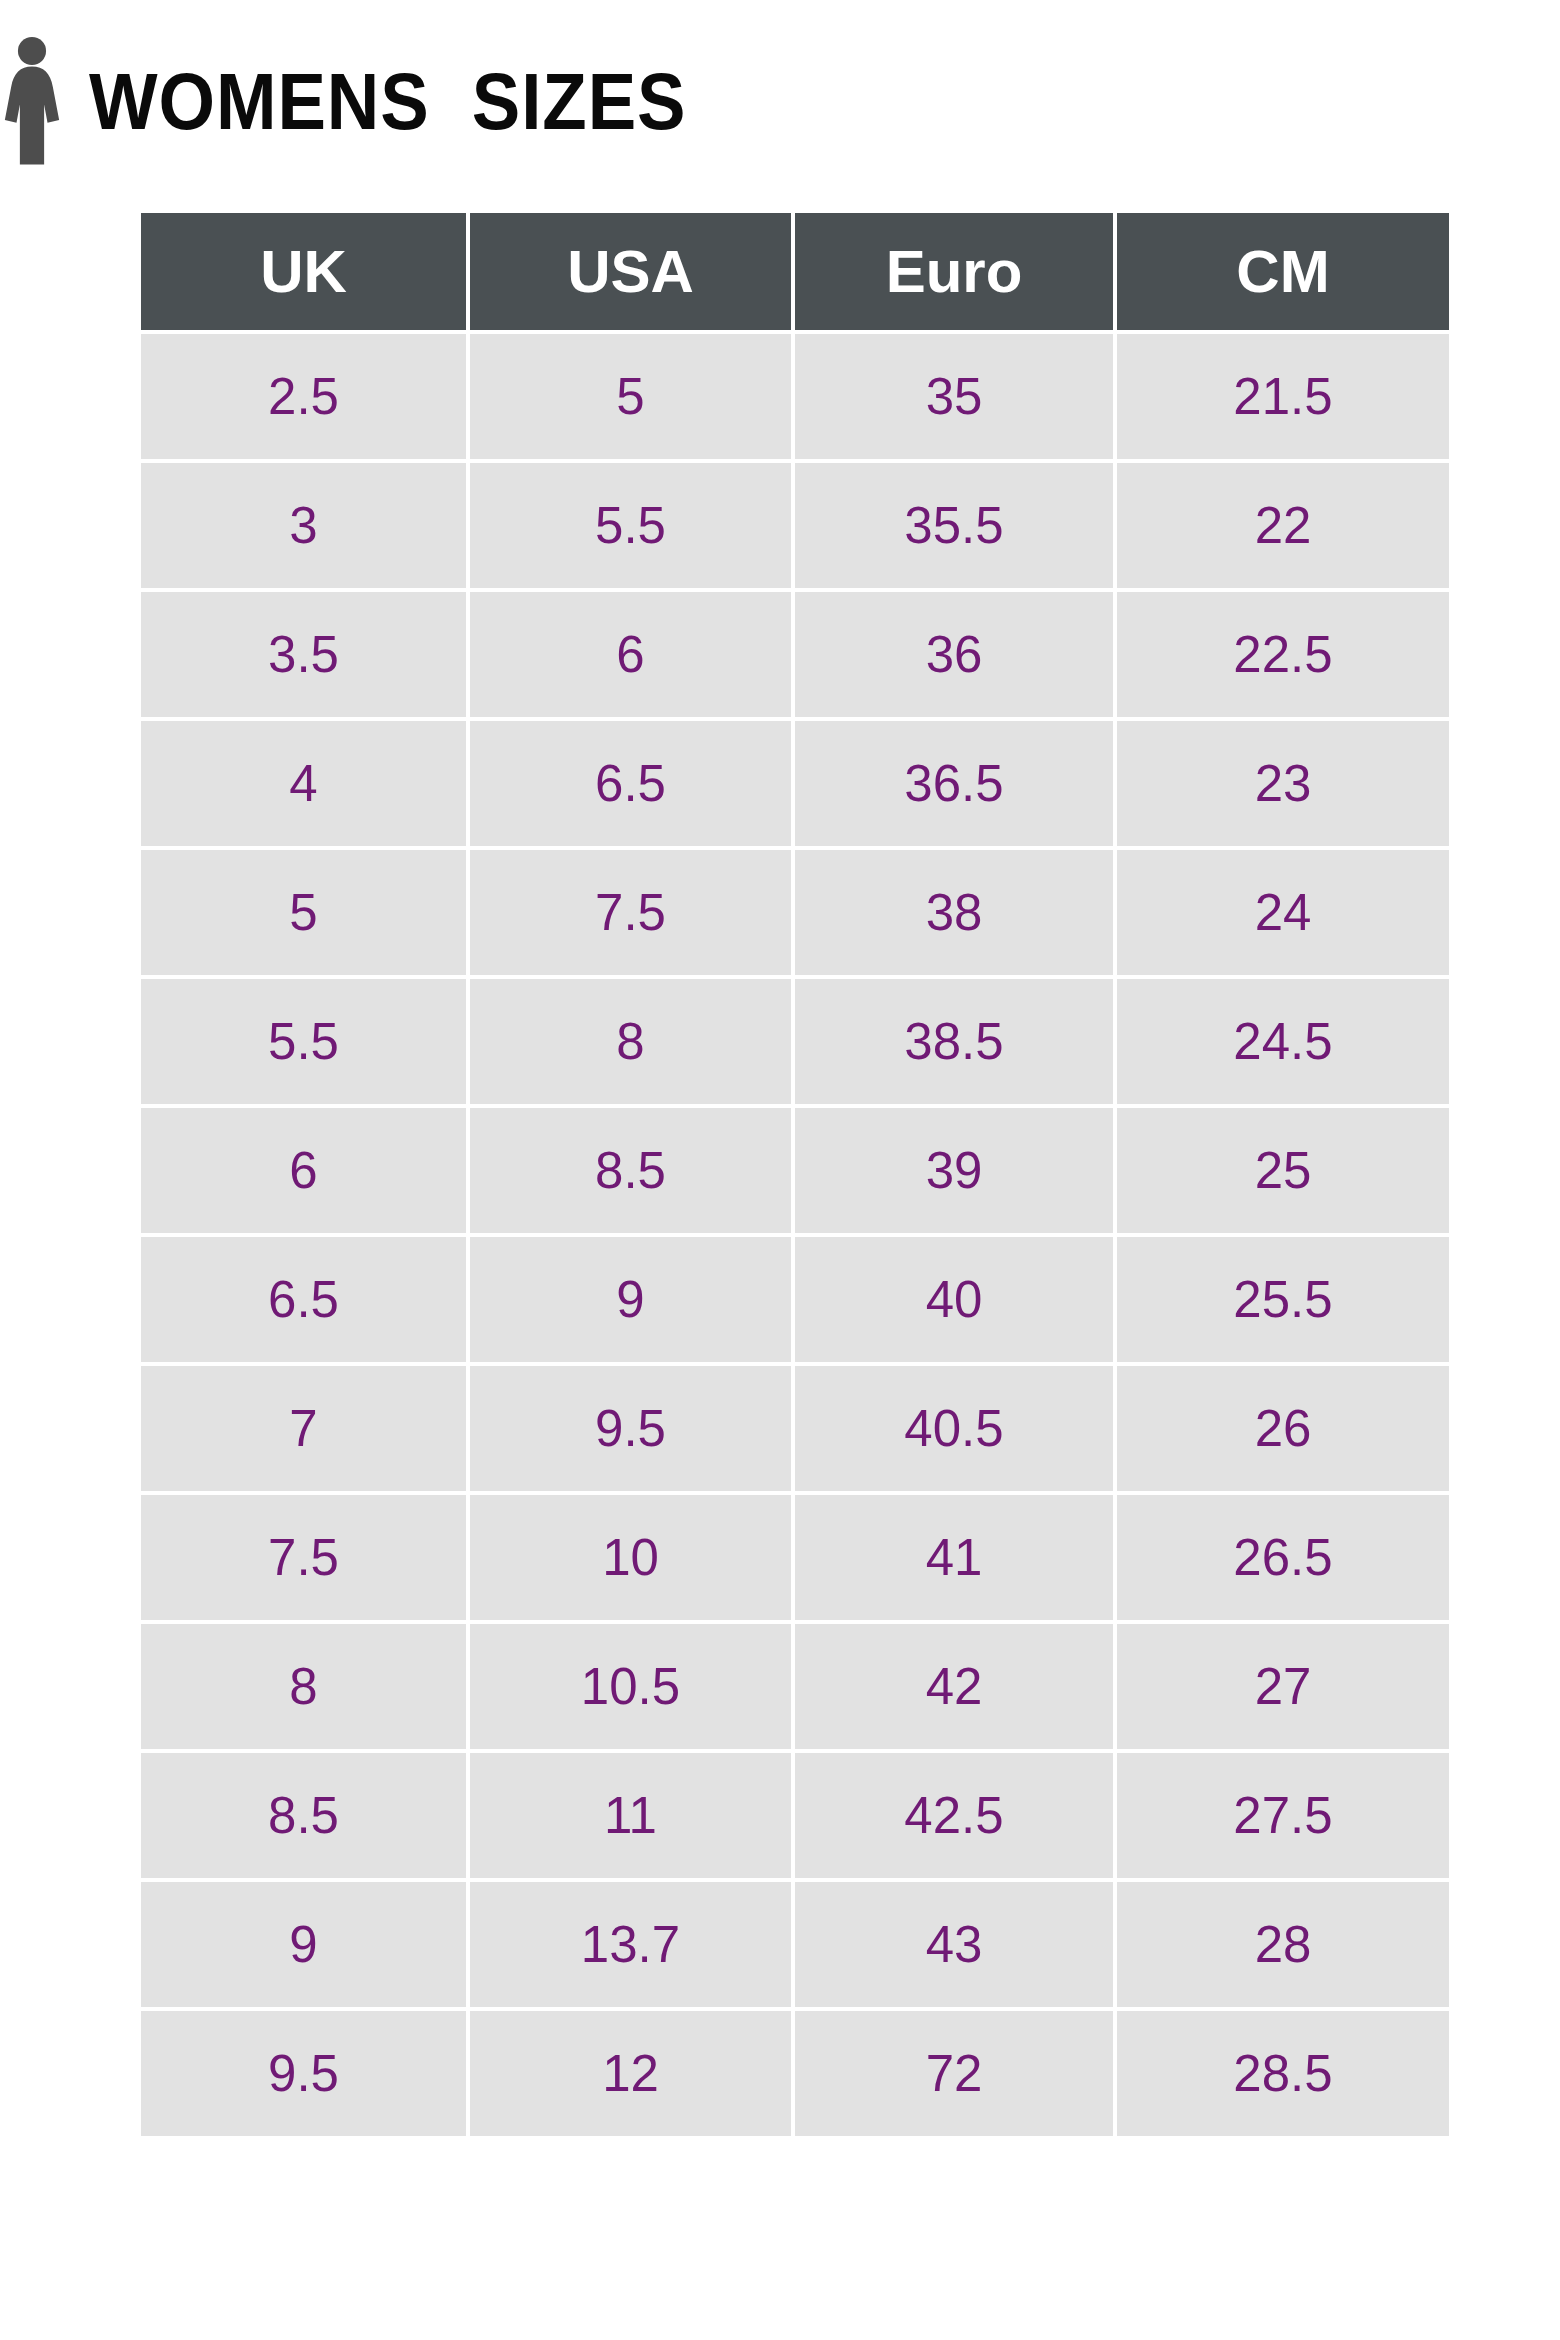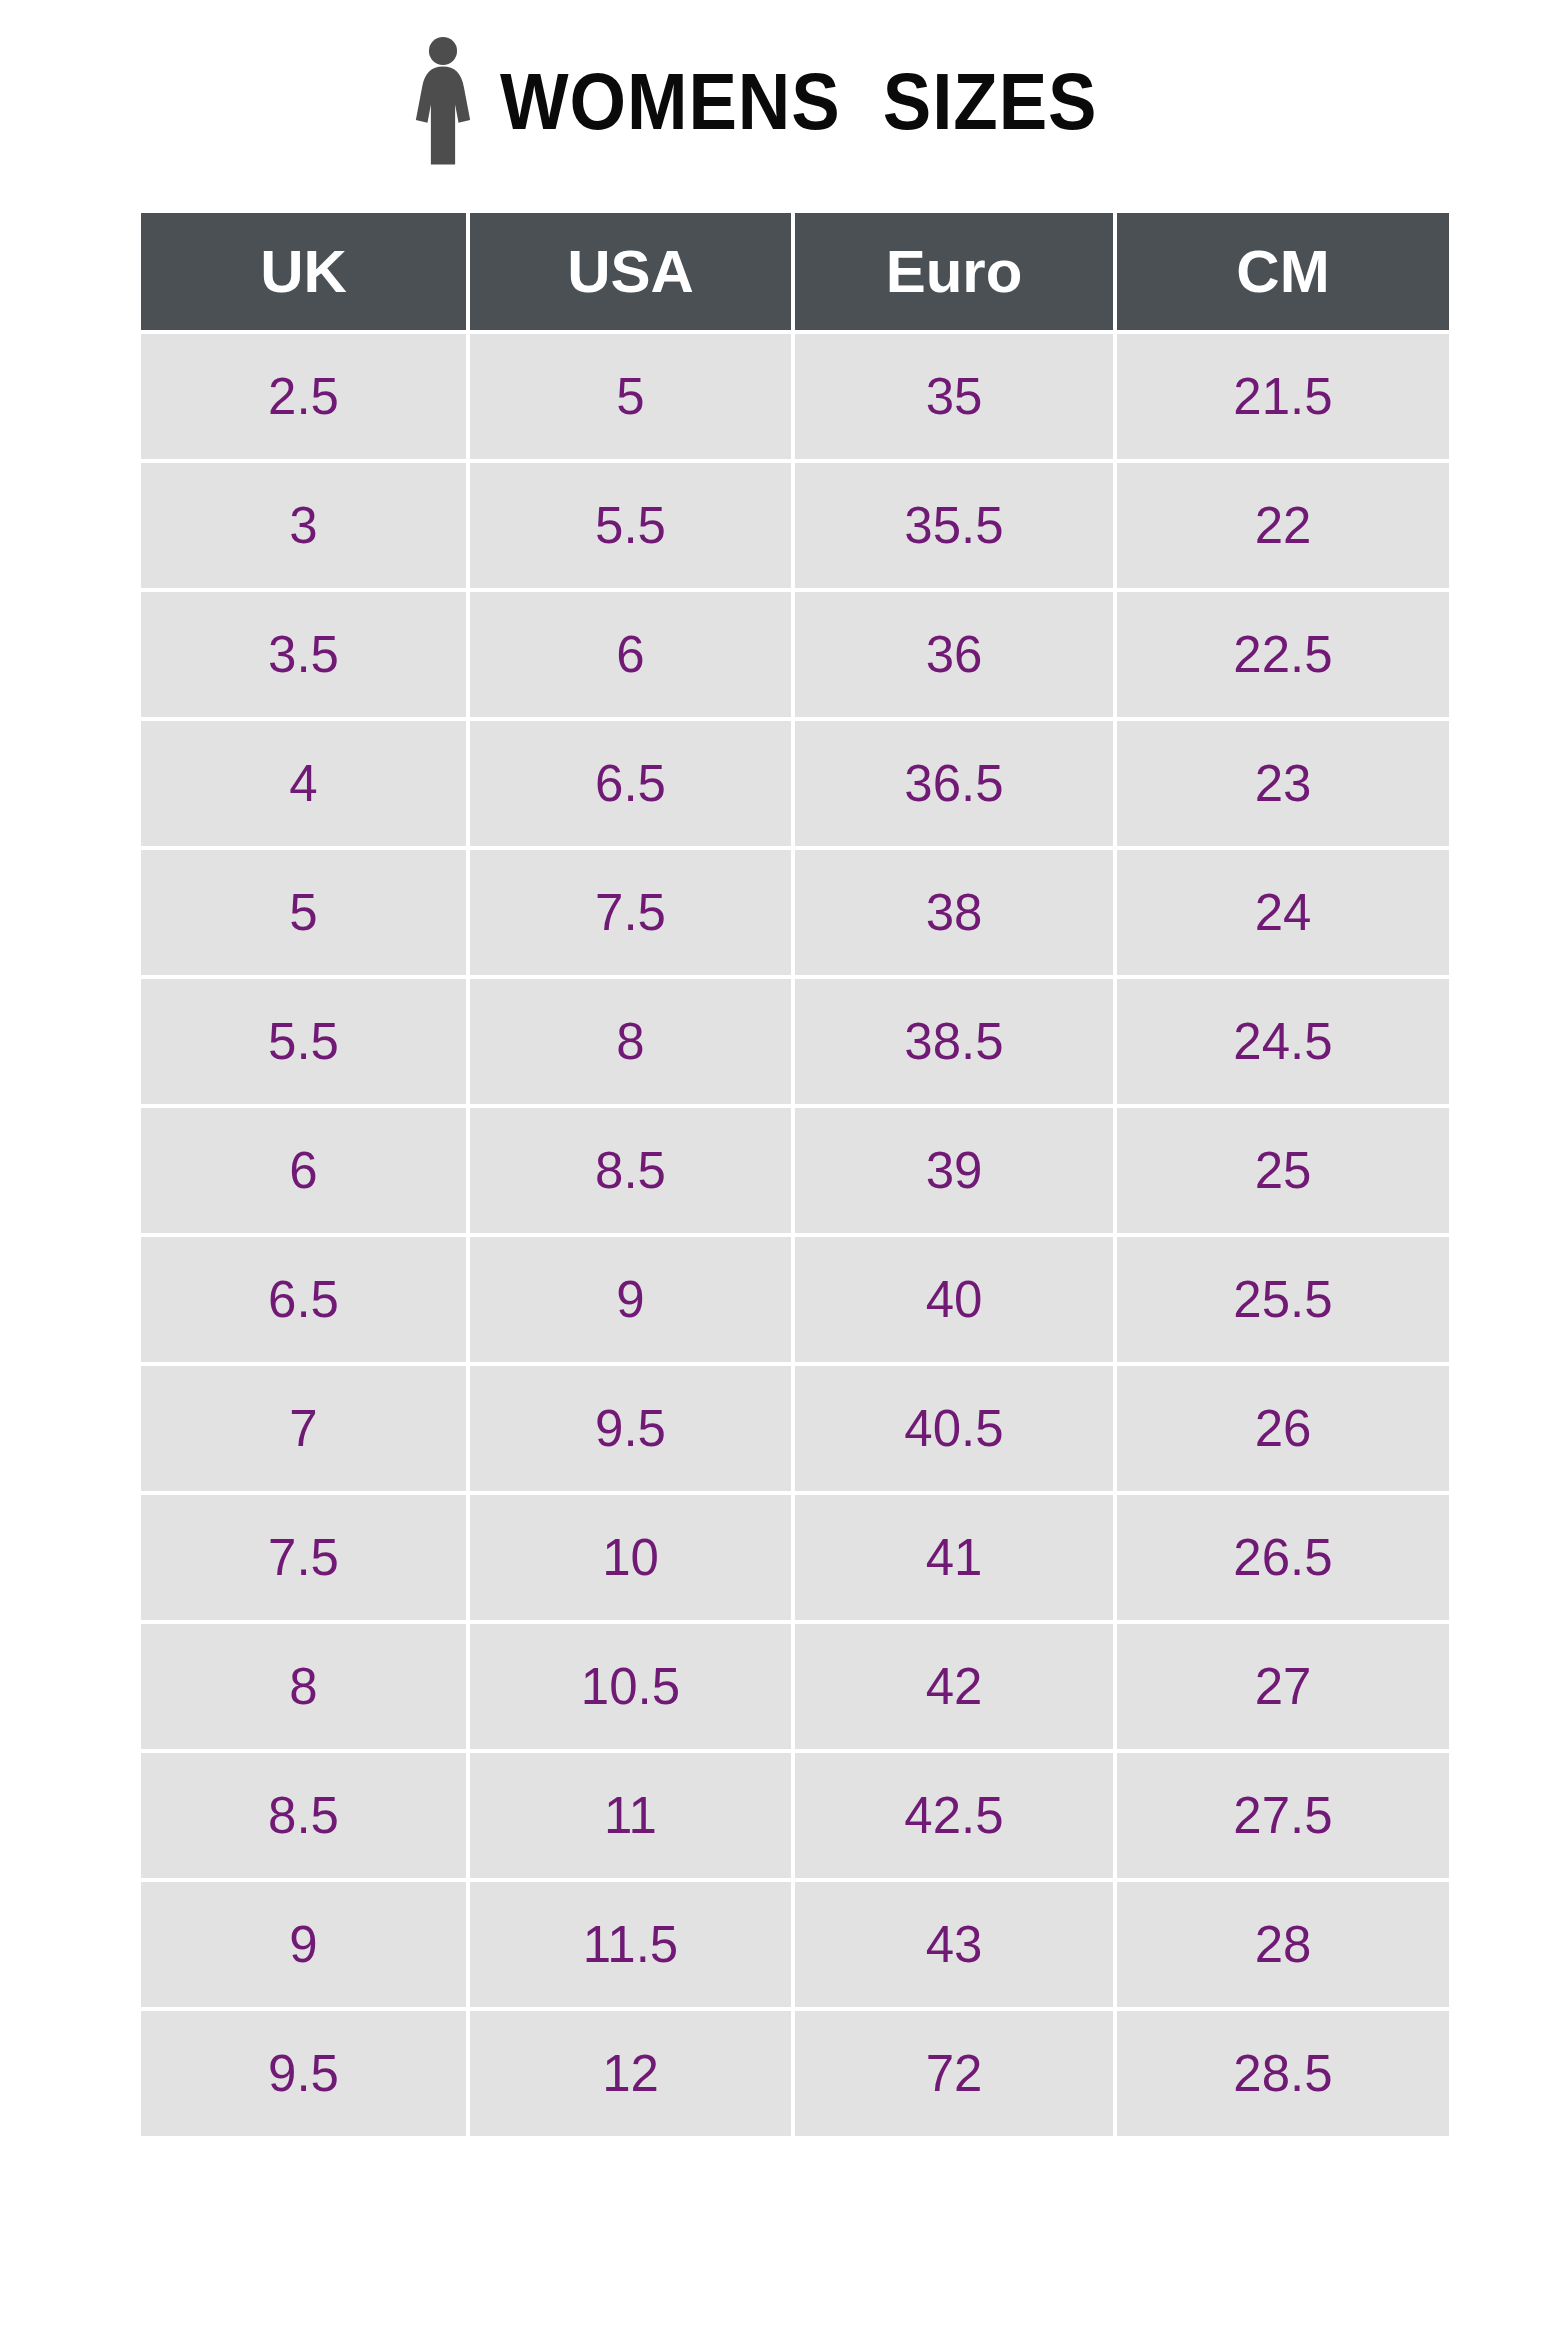--- a/index.html
+++ b/index.html
@@ -24,21 +24,21 @@
 
   
   .title-row {
     position: absolute;
     left: 0;
     top: 27px;
     width: 1560px;
     height: 146px;
     display: flex;
     align-items: center;
-    justify-content: center;
+    justify-content: flex-start;
     gap: 25px;
   }
 
   .figure-icon {
     display: block;
     width: 64px;
     height: 129px;
     flex: 0 0 auto;
   }
 
@@ -201,21 +201,21 @@
           <td>27</td>
         </tr>
         <tr>
           <td>8.5</td>
           <td>11</td>
           <td>42.5</td>
           <td>27.5</td>
         </tr>
         <tr>
           <td>9</td>
-          <td>11.5</td>
+          <td>13.7</td>
           <td>43</td>
           <td>28</td>
         </tr>
         <tr>
           <td>9.5</td>
           <td>12</td>
           <td>72</td>
           <td>28.5</td>
         </tr>
       </tbody>

